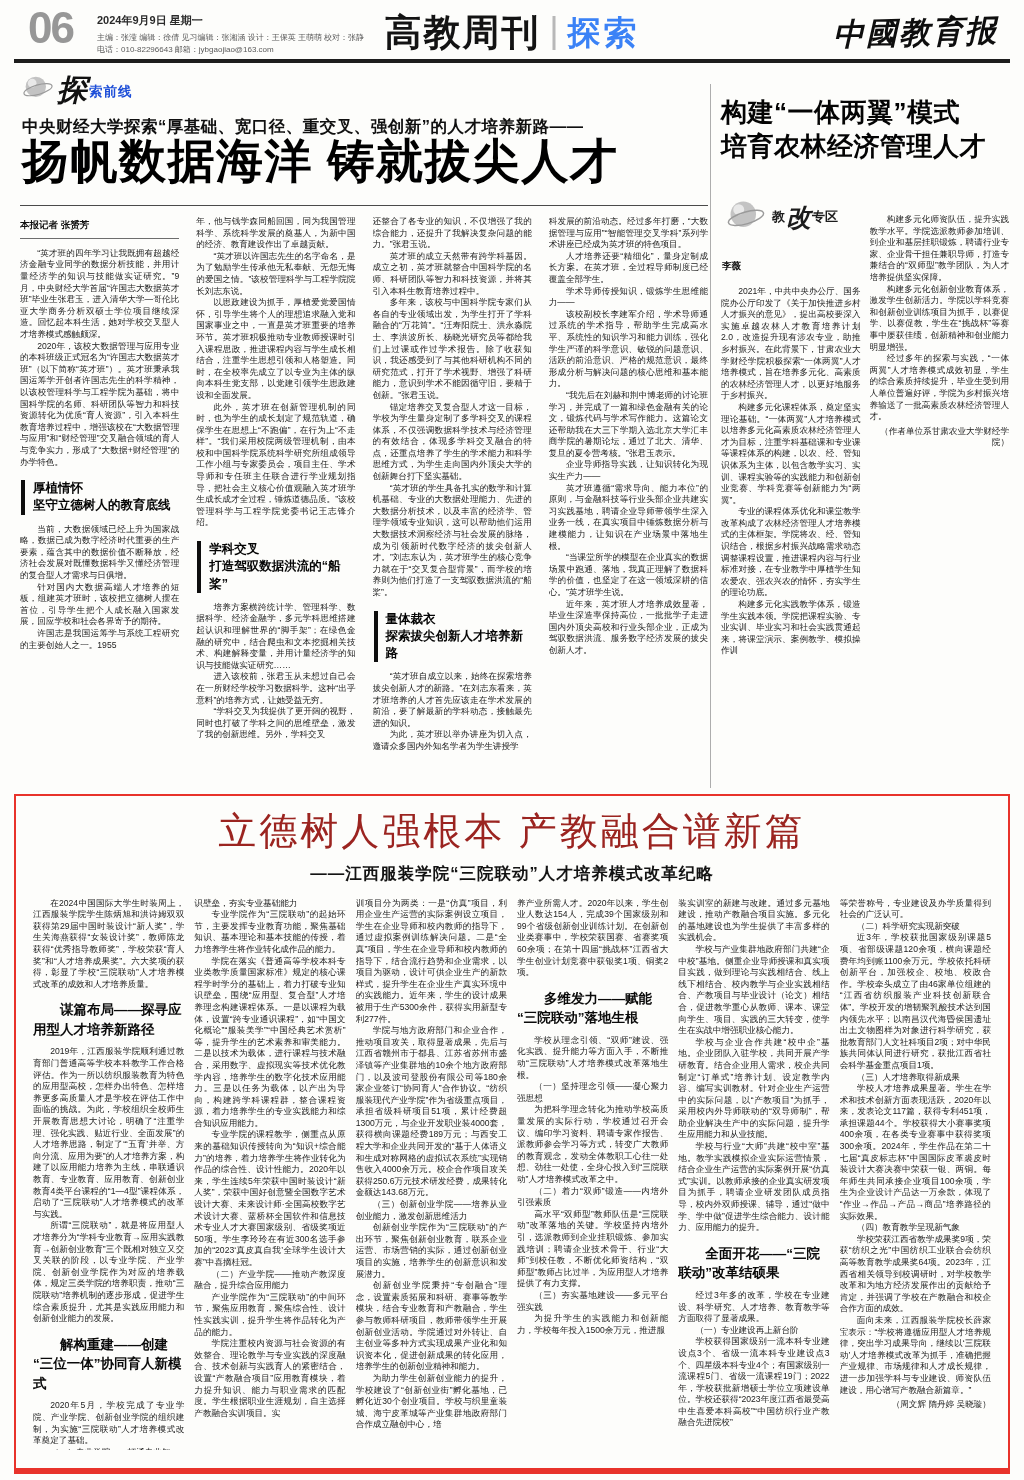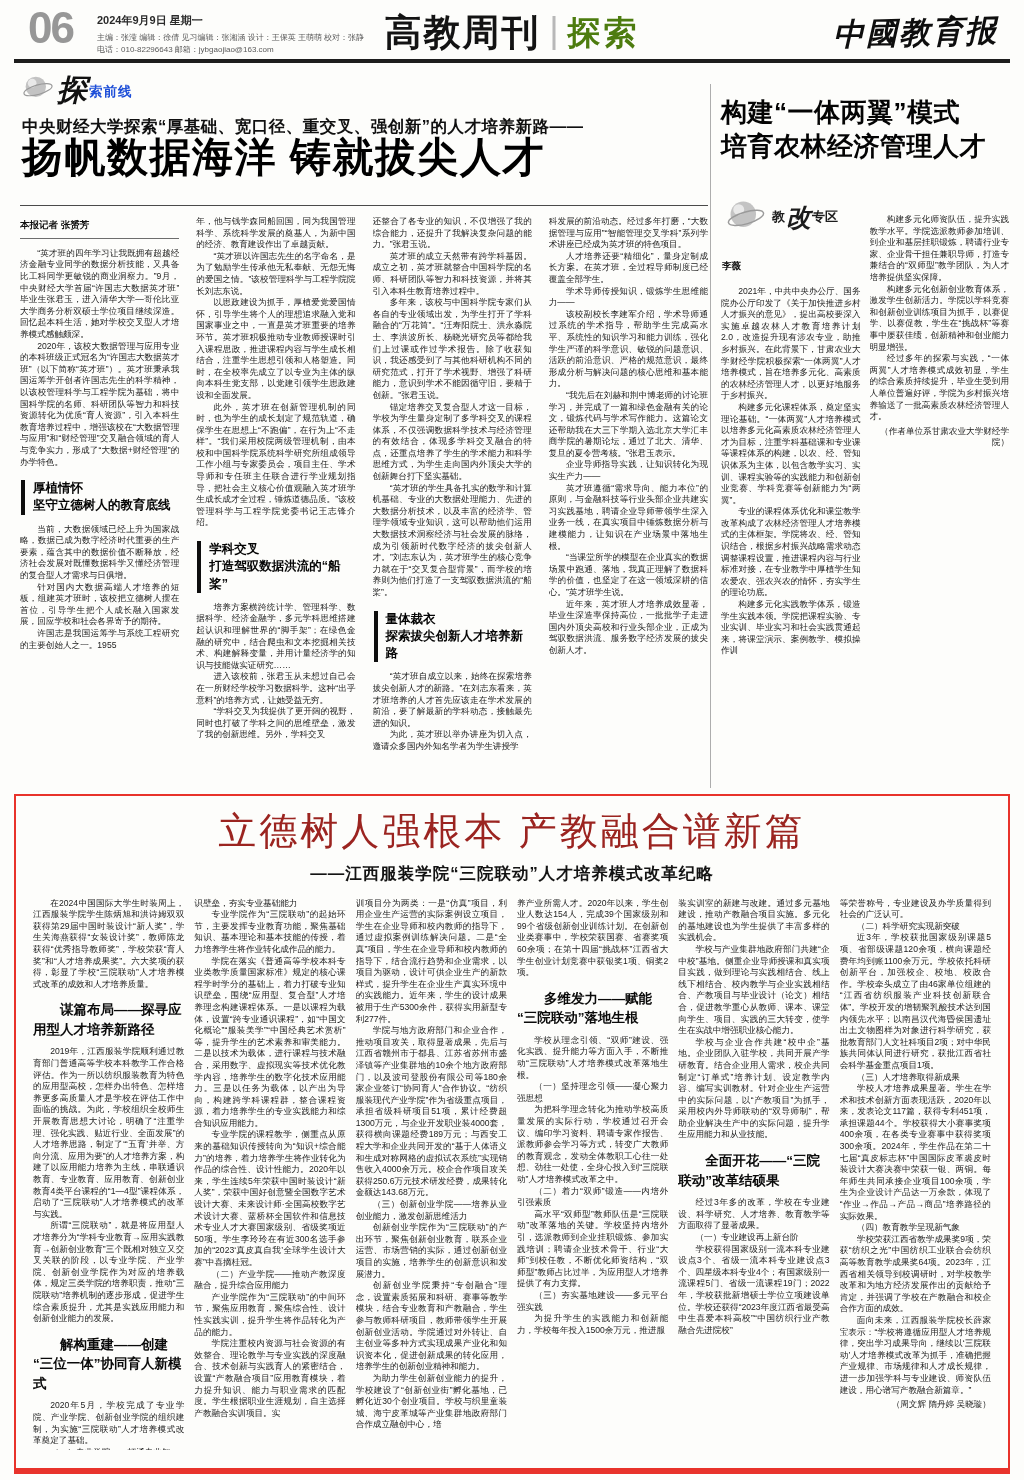--- a/index.html
+++ b/index.html
@@ -8,41 +8,41 @@
   #page{position:relative;width:1024px;height:1480px;margin:0 auto;background:#fdfdfb;overflow:hidden;color:#1c1c1c;}
 
   
   .pagenum{position:absolute;left:28px;top:6px;font-size:44px;font-weight:700;color:#979797;letter-spacing:-2px;line-height:1;}
   .pubinfo{position:absolute;left:97px;top:13px;}
   .pubinfo .date{font-size:11px;font-weight:bold;color:#2a2a2a;margin-bottom:4px;}
   .pubinfo .staff,.pubinfo .contact{font-size:8px;color:#5a5a5a;line-height:12px;}
   .masthead{position:absolute;left:50%;top:8px;transform:translateX(-50%);display:flex;align-items:center;white-space:nowrap;}
   .mh-left{font-size:37px;font-weight:900;color:#131313;letter-spacing:2px;}
   .mh-div{width:3px;height:34px;background:#b8b8b8;margin:0 12px;}
-  .mh-right{font-size:33px;font-weight:900;color:#4d7c0f;letter-spacing:3px;}
+  .mh-right{font-size:33px;font-weight:900;color:#3b82f6;letter-spacing:3px;}
   .paperlogo{position:absolute;right:26px;top:12px;font-family:"DejaVu Serif","Liberation Serif",serif;font-style:italic;font-weight:bold;font-size:31px;color:#0e0e0e;letter-spacing:2px;transform:rotate(-1.5deg);}
   .header-rule{position:absolute;left:14px;top:59px;width:996px;height:3.5px;background:#1d1d1d;}
 
   
   .cols{display:flex;gap:17px;}
   .col{flex:1 1 0;overflow:hidden;font-size:8.6px;line-height:11.6px;text-align:justify;color:#222;}
   .blk-p{text-indent:2em;}
   .blk-c{text-indent:0;}
   .blk-msub{border-left:4px solid #0e0e0e;padding-left:8px;margin:12px 0 9px 1px;font-size:12.5px;line-height:1.38;font-weight:bold;color:#050505;text-align:left;text-indent:0;}
   .blk-bsub{font-weight:900;font-size:13.5px;line-height:1.45;margin:10px 0 7px;color:#0a0a0a;text-indent:2em;text-align:left;}
   .blk-byline{font-weight:bold;font-size:9.5px;line-height:1.25;padding:3px 0 7px;border-bottom:1px solid #6d6d6d;margin-bottom:9px;text-indent:0;text-align:left;color:#111;}
   .blk-sig{text-align:right;text-indent:0;margin-top:3px;}
 
   
   .front-badge{position:absolute;left:22px;top:74px;display:flex;align-items:flex-end;}
   .globe{width:32px;height:30px;}
   .badge-big{font-family:"DejaVu Serif","Liberation Serif",serif;font-style:italic;font-weight:bold;font-size:30px;line-height:.95;margin-left:3px;color:#111;}
   .badge-rest{font-size:13.5px;font-weight:bold;margin:0 0 3px 2px;letter-spacing:1px;color:#1d4ed8;}
   .kicker{position:absolute;left:22px;top:116px;font-size:16.5px;font-weight:bold;color:#101010;letter-spacing:.5px;}
-  .headline{position:absolute;left:22px;top:134px;width:686px;font-size:41px;font-weight:900;color:#000;letter-spacing:1.5px;line-height:1.15;white-space:nowrap;}
+  .headline{position:absolute;left:22px;top:134px;width:686px;font-size:47px;font-weight:900;color:#000;letter-spacing:1.5px;line-height:1.15;white-space:nowrap;}
   .headline-rule{position:absolute;left:20px;top:205px;width:688px;height:1px;background:#4a4a4a;}
   .main-cols{position:absolute;left:20px;top:216px;width:688px;height:572px;}
 
   
   .vdivider{position:absolute;left:710px;top:84px;width:1px;height:704px;background:#adadad;}
   .r-headline{position:absolute;left:721px;top:95px;width:290px;font-size:26px;font-weight:900;line-height:1.32;color:#040404;letter-spacing:.5px;}
   .r-badge{position:absolute;left:726px;top:198px;display:flex;align-items:center;}
   .r-badge .globe{width:40px;height:38px;}
   .rb-pre{font-size:13px;font-weight:bold;margin-left:6px;}
   .rb-big{font-family:"DejaVu Serif","Liberation Serif",serif;font-style:italic;font-weight:bold;font-size:25px;line-height:1;margin:0 1px;}
@@ -84,21 +84,21 @@
     </svg>
     <span class="badge-big">探</span>
     <span class="badge-rest">索前线</span>
   </div>
   <div class="kicker">中央财经大学探索“厚基础、宽口径、重交叉、强创新”的人才培养新路——</div>
   <h1 class="headline">扬帆数据海洋 铸就拔尖人才</h1>
   <div class="headline-rule"></div>
   <div class="main-cols cols">
       <div class="col">
         <div class="blk blk-byline">本报记者 张赟芳</div>
-        <div class="blk blk-p">“英才班的四年学习让我既拥有超越经济金融专业同学的数据分析技能，又具备比工科同学更敏锐的商业洞察力。”9月，中央财经大学首届“许国志大数据英才班”毕业生张君玉，进入清华大学—哥伦比亚大学商务分析双硕士学位项目继续深造。回忆起本科生活，她对学校交叉型人才培养模式感触颇深。</div>
+        <div class="blk blk-p">“英才班的四年学习让我既拥有超越经济金融专业同学的数据分析技能，并用计量经济学的知识与技能做实证研究。”9月，中央财经大学首届“许国志大数据英才班”毕业生张君玉，进入清华大学—哥伦比亚大学商务分析双硕士学位项目继续深造。回忆起本科生活，她对学校交叉型人才培养模式感触颇深。</div>
         <div class="blk blk-p">2020年，该校大数据管理与应用专业的本科班级正式冠名为“许国志大数据英才班”（以下简称“英才班”）。英才班秉承我国运筹学开创者许国志先生的科学精神，以该校管理科学与工程学院为基础，将中国科学院的名师、科研团队等智力和科技资源转化为优质“育人资源”，引入本科生教育培养过程中，增强该校在“大数据管理与应用”和“财经管理”交叉融合领域的育人与竞争实力，形成了“大数据+财经管理”的办学特色。</div>
         <div class="blk blk-msub">
           <div>厚植情怀</div>
           <div>坚守立德树人的教育底线</div>
         </div>
         <div class="blk blk-p">当前，大数据领域已经上升为国家战略，数据已成为数字经济时代重要的生产要素，蕴含其中的数据价值不断释放，经济社会发展对既懂数据科学又懂经济管理的复合型人才需求与日俱增。</div>
         <div class="blk blk-p">针对国内大数据高端人才培养的短板，组建英才班时，该校把立德树人摆在首位，引导学生把个人成长融入国家发展，回应学校和社会各界寄予的期待。</div>
         <div class="blk blk-p">许国志是我国运筹学与系统工程研究的主要创始人之一。1955</div>
       </div>
       <div class="col">
@@ -209,20 +209,21 @@
           <div class="blk blk-p">为把科学理念转化为推动学校高质量发展的实际行动，学校通过召开会议、编印学习资料、聘请专家作报告、派教师参会学习等方式，转变广大教师的教育观念，发动全体教职工心往一处想、劲往一处使，全身心投入到“三院联动”人才培养模式改革之中。</div>
           <div class="blk blk-p">（二）着力“双师”锻造——内培外引强素质</div>
           <div class="blk blk-p">高水平“双师型”教师队伍是“三院联动”改革落地的关键。学校坚持内培外引，选派教师到企业挂职锻炼、参加实践培训；聘请企业技术骨干、行业“大师”到校任教，不断优化师资结构，“双师型”教师占比过半，为应用型人才培养提供了有力支撑。</div>
           <div class="blk blk-p">（三）夯实基地建设——多元平台强实践</div>
           <div class="blk blk-p">为提升学生的实践能力和创新能力，学校每年投入1500余万元，推进服</div>
         </div>
         <div class="col">
           <div class="blk blk-c">装实训室的新建与改建。通过多元基地建设，推动产教融合项目实施。多元化的基地建设也为学生提供了丰富多样的实践机会。</div>
           <div class="blk blk-p">学校与产业集群地政府部门共建“企中校”基地。侧重企业导师授课和真实项目实践，做到理论与实践相结合、线上线下相结合、校内教学与企业实践相结合、产教项目与毕业设计（论文）相结合，促进教学重心从教师、课本、课堂向学生、项目、实践的三大转变，使学生在实战中增强职业核心能力。</div>
           <div class="blk blk-p">学校与企业合作共建“校中企”基地。企业团队入驻学校，共同开展产学研教育。结合企业用人需求，校企共同制定“订单式”培养计划、设定教学内容、编写实训教材。针对企业生产运营中的实际问题，以“产教项目”为抓手，采用校内外导师联动的“双导师制”，帮助企业解决生产中的实际问题，提升学生应用能力和从业技能。</div>
+          <div class="blk blk-p">学校与行业“大师”共建“校中室”基地。教学实践模拟企业实际运营情景，结合企业生产运营的实际案例开展“仿真式”实训。以教师承接的企业真实研发项目为抓手，聘请企业研发团队成员指导，校内外双师授课、辅导，通过“做中学、学中做”促进学生综合能力、设计能力、应用能力的提升。</div>
           <div class="blk blk-bsub">全面开花——“三院联动”改革结硕果</div>
           <div class="blk blk-p">经过3年多的改革，学校在专业建设、科学研究、人才培养、教育教学等方面取得了显著成果。</div>
           <div class="blk blk-p">（一）专业建设再上新台阶</div>
           <div class="blk blk-p">学校获得国家级别一流本科专业建设点3个、省级一流本科专业建设点3个、四星级本科专业4个；有国家级别一流课程5门、省级一流课程19门；2022年，学校获批新增硕士学位立项建设单位。学校还获得“2023年度江西省最受高中生喜爱本科高校”“中国纺织行业产教融合先进院校”</div>
         </div>
         <div class="col">
           <div class="blk blk-c">等荣誉称号，专业建设及办学质量得到社会的广泛认可。</div>
           <div class="blk blk-p">（二）科学研究实现新突破</div>
           <div class="blk blk-p">近3年，学校获批国家级别课题5项、省部级课题120余项，横向课题经费年均到账1100余万元。学校依托科研创新平台，加强校企、校地、校政合作。学校牵头成立了由46家单位组建的“江西省纺织服装产业科技创新联合体”。学校开发的增韧聚乳酸技术达到国内领先水平；以南昌汉代海昏侯国遗址出土文物图样为对象进行科学研究，获批教育部门人文社科项目2项；对中华民族共同体认同进行研究，获批江西省社会科学基金重点项目1项。</div>
           <div class="blk blk-p">（三）人才培养取得新成果</div>

